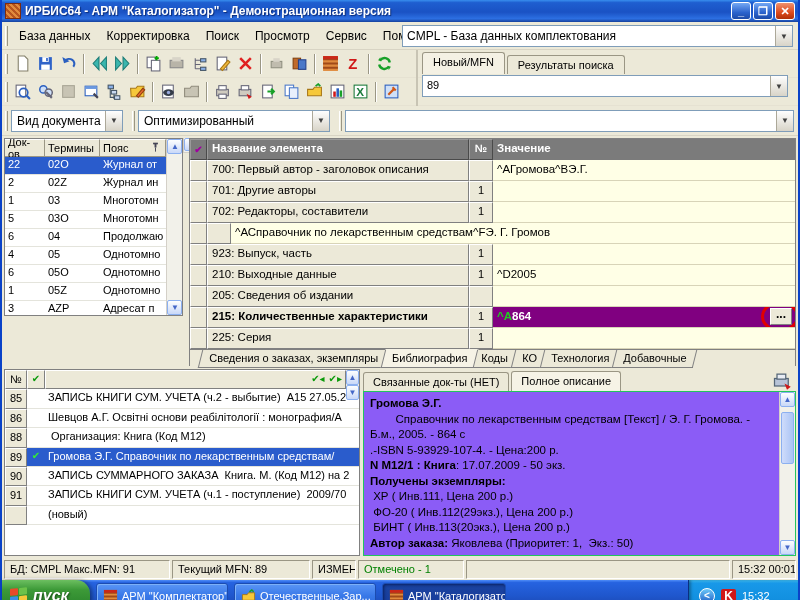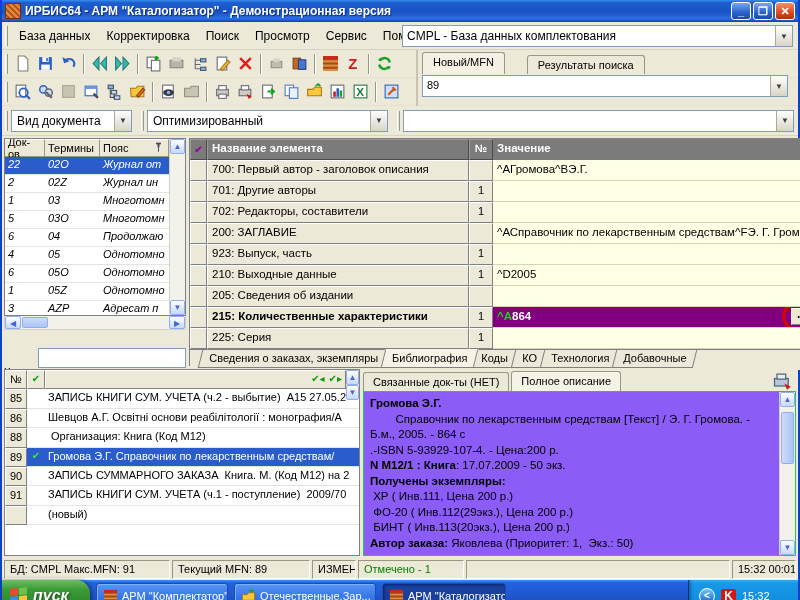--- a/index.html
+++ b/index.html
@@ -33,43 +33,43 @@
   .drop-btn { width:17px; background:linear-gradient(180deg,#fefefe,#d8d4c8); border-left:1px solid #aca899;
     display:flex; align-items:center; justify-content:center; font-size:8px; color:#404040; }
 
   
   .toolzone { height:56px; flex:0 0 56px; position:relative; }
   .tbrow { height:28px; display:flex; align-items:center; border-bottom:1px solid #e6e2d2; }
   .tbi { width:23px; height:23px; display:flex; align-items:center; justify-content:center; border:1px solid transparent; }
   .tbi svg { width:17px; height:17px; }
   .tbsep { width:2px; height:20px; margin:0 3px; border-left:1px solid #9a9684; border-right:1px solid #fff; }
   .navpanel { position:absolute; left:414px; top:0; right:2px; height:56px; border-left:2px solid #c8c4b4; padding-left:4px; }
-  .navtabs { display:flex; height:24px; align-items:flex-end;gap:20px; }
+  .navtabs { display:flex; height:24px; align-items:flex-end; }
   .navtab { padding:3px 10px 3px; font-size:11px; border:1px solid #9a9684; border-bottom:none;
     border-radius:3px 3px 0 0; background:#ece9d8; margin-right:2px; position:relative; }
   .navtab.active { background:#f4f1e4; height:22px; z-index:2; }
   .mfn-combo { margin-top:1px; height:22px; display:flex; border:1px solid #7f9db9; background:#fff; width:calc(100% - 8px); }
   .mfn-combo .val { flex:1; padding:3px 4px; font-size:11px; }
 
   
   .viewrow { height:30px; flex:0 0 30px; display:flex; align-items:center; border-bottom:1px solid #d8d4c4; }
   .combo { height:22px; display:flex; border:1px solid #7f9db9; background:#fff; margin-right:6px; }
   .combo .val { flex:1; padding:3px 5px; white-space:nowrap; overflow:hidden; font-size:12px; }
 
   
   .mainarea { flex:0 0 232px; height:232px; display:flex; padding:2px; }
-  .terms-panel { width:182px; flex:0 0 182px; display:flex; flex-direction:column; }
+  .terms-panel { width:182px; flex:0 0 182px; display:flex; flex-direction:row; }
   .terms-box { border:1px solid #808080; background:#fff; height:178px; display:flex; }
   .terms-grid { flex:1; overflow:hidden; }
   .trow { display:flex; height:18px; }
   .trow.header div { background:#ece9d8; border-right:1px solid #9a9684; border-bottom:1px solid #9a9684;
     border-top:1px solid #fff; font-size:11px; padding:1px 3px; display:flex; align-items:center; }
   .tc1 { width:40px; } .tc2 { width:55px; } .tc3 { flex:1; }
   .trow:not(.header) div { font-size:11px; padding:1px 3px; border-bottom:1px solid #e4e4dc;
-    white-space:nowrap; overflow:hidden;font-style:italic; }
+    white-space:nowrap; overflow:hidden; }
   .trow.sel div { background:#2a5ccc; color:#fff; }
   .vscroll { width:16px; flex:0 0 16px; background:#f2f1ea; border-left:1px solid #d4d0c8;
     display:flex; flex-direction:column; justify-content:space-between; }
   .sbtn { height:15px; background:linear-gradient(180deg,#fdfefe,#c9d8f8); border:1px solid #8cb0f0;
     border-radius:2px; color:#4467c8; font-size:8px; text-align:center; line-height:13px; }
   .sthumb { flex:0 0 28px; margin:1px; background:linear-gradient(90deg,#cfdcfb,#aac4f5); border:1px solid #8cb0f0; border-radius:2px; }
   .hscroll { height:15px; display:flex; background:#f2f1ea; border:1px solid #d4d0c8; border-top:none; }
   .hscroll .sbtn { width:16px; height:13px; }
   .hthumb { width:26px; margin:1px; background:linear-gradient(180deg,#cfdcfb,#aac4f5); border:1px solid #8cb0f0; border-radius:2px; }
   .keyrow { display:flex; align-items:center; margin-top:8px; }
@@ -412,26 +412,26 @@
         </div>
       <div class="mfn-combo">
         <div class="val">89</div>
         <div class="drop-btn">▼</div>
       </div>
     </div>
   </div>
 
   <div class="viewrow">
     <div class="grip"></div>
-    <div class="combo" style="width:121px">
+    <div class="combo" style="width:112px">
       <div class="val">Вид документа</div>
       <div class="drop-btn">▼</div>
     </div>
     <div class="grip"></div>
-    <div class="combo" style="width:241px">
+    <div class="combo" style="width:192px">
       <div class="val">Оптимизированный</div>
       <div class="drop-btn">▼</div>
     </div>
     <div class="grip"></div>
     <div class="combo" style="flex:1;margin-right:4px">
       <div class="val"></div>
       <div class="drop-btn">▼</div>
     </div>
   </div>
 
@@ -535,21 +535,20 @@
               <div class="fc-val"></div>
             </div>
             <div class="frow">
               <div class="fc-sel"></div>
               <div class="fc-name">702: Редакторы, составители</div>
               <div class="fc-num">1</div>
               <div class="fc-val"></div>
             </div>
             <div class="frow">
               <div class="fc-sel"></div>
-              <div class="fc-name">200: ЗАГЛАВИЕ</div>
               <div class="fc-num"></div>
               <div class="fc-val">^АСправочник по лекарственным средствам^FЭ. Г. Громов</div>
             </div>
             <div class="frow">
               <div class="fc-sel"></div>
               <div class="fc-name">923: Выпуск, часть</div>
               <div class="fc-num">1</div>
               <div class="fc-val"></div>
             </div>
             <div class="frow">

